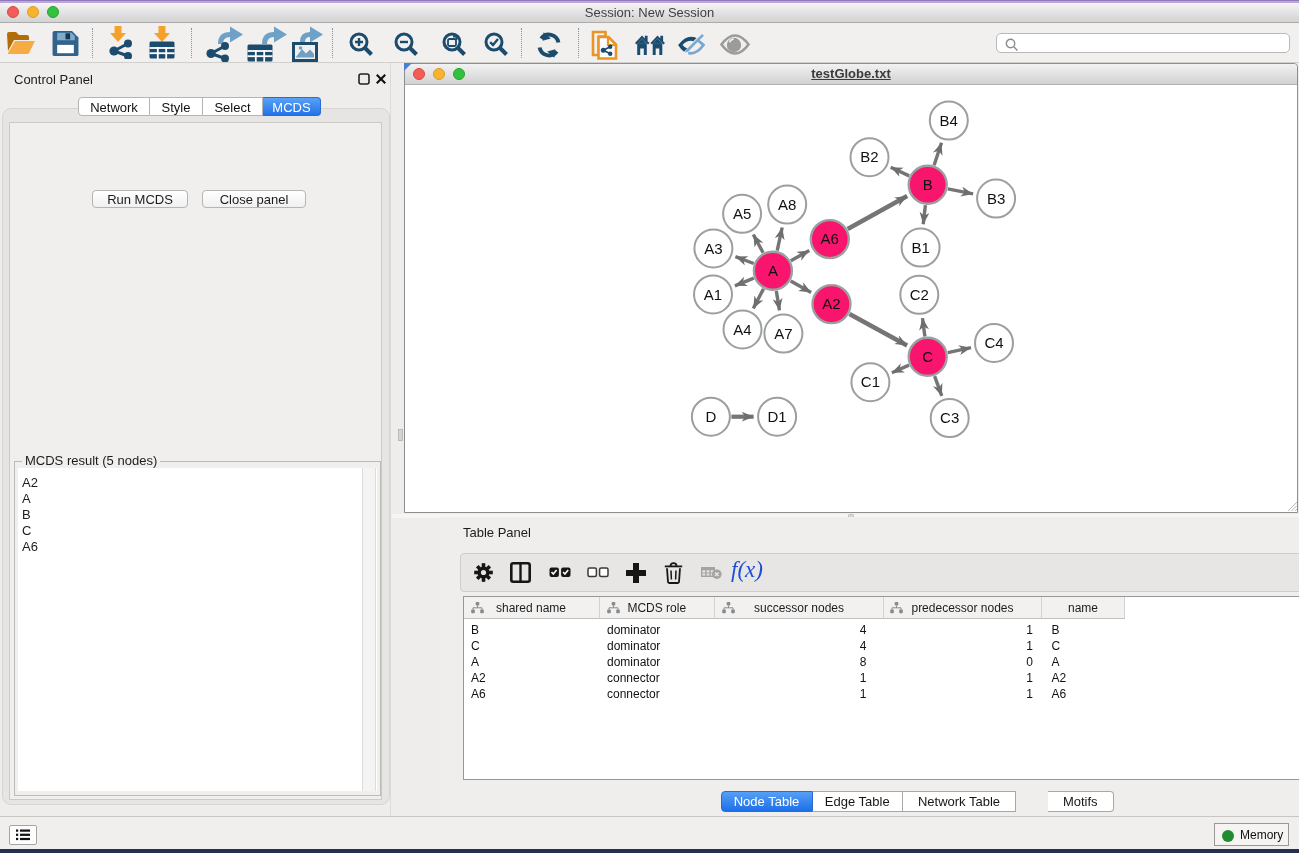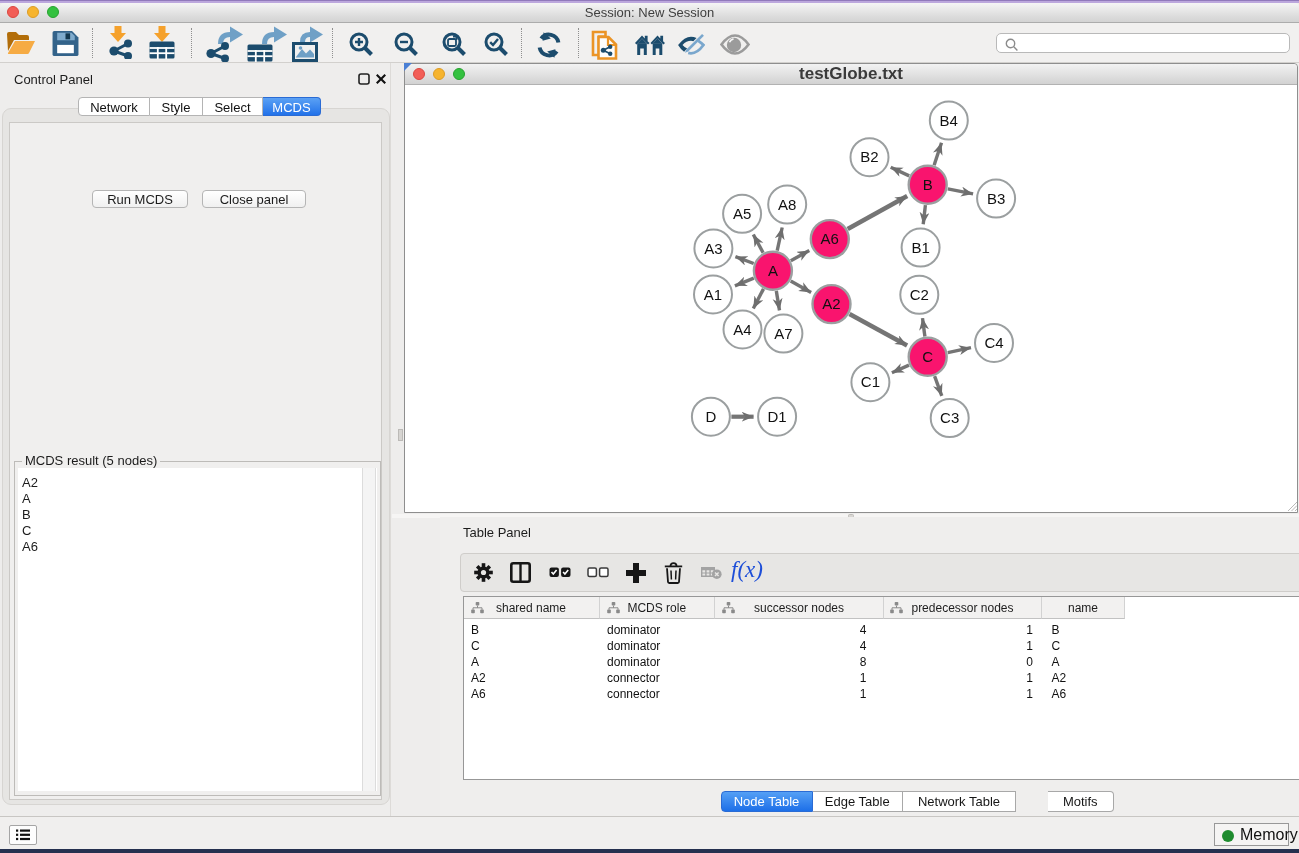--- a/index.html
+++ b/index.html
@@ -29,21 +29,21 @@
   background:#fff; border:1px solid #b4b4b4; border-left:none; color:#111; }
 
 #statusbar { left:0; top:816px; width:1299px; height:33px; background:#f0efee; border-top:1px solid #c8c6c3; }
 #darkstrip { left:0; top:849px; width:1299px; height:4px; background:#25304f; }
 
 #netwin { left:404px; top:63px; width:894px; height:450px; background:#fff;
   border:1px solid #8e8e8e; border-radius:4px 4px 0 0; }
 #nettitle { position:absolute; left:0; top:0; width:100%; height:21px;
   background:linear-gradient(#f2f2f2,#dadada 75%,#d2d2d2); border-bottom:1px solid #b2b2b2;
   border-radius:4px 4px 0 0; }
-#nettitle .ttl { width:100%; text-align:center; font-size:17px; font-weight:bold; color:#3a3a3a; line-height:20px; }
+#nettitle .ttl { width:100%; text-align:center; font-size:13px; font-weight:bold; color:#3a3a3a; line-height:20px;text-decoration:underline; }
 
 #tpanel { left:392px; top:517px; width:907px; height:299px; background:#efeeed;margin-left:48px; }
 #ttoolbar { position:absolute; left:20px; top:36px; width:880px; height:39px; background:#e7e6e4;
   border:1px solid #cfcdca; border-radius:4px; }
 #tbox { position:absolute; left:22.5px; top:79px; width:877px; height:184px; background:#fff; border:1px solid #979797; }
 .hcell { position:absolute; top:0; height:22px; background:#f2f1f0; border-right:1px solid #d2d2d2;
   border-bottom:1px solid #c2c2c2; font-size:12px; color:#1d1d1d; text-align:center; line-height:22px; }
 .trow { position:absolute; font-size:12px; color:#111; height:16.1px; line-height:16.1px; }
 .btab { position:absolute; top:274px; height:21px; background:#fff; border:1px solid #a8a8a8;
   border-left:none; font-size:13px; color:#161616; text-align:center; line-height:20px; }
@@ -437,16 +437,16 @@
           <rect x="0" y="4.7" width="2.2" height="2.2"></rect>
           <rect x="0" y="8.9" width="2.2" height="2.2"></rect>
       <rect x="4" y="0.5" width="10" height="2.2"></rect>
           <rect x="4" y="4.7" width="10" height="2.2"></rect>
           <rect x="4" y="8.9" width="10" height="2.2"></rect>
         </g>
     </svg>
   </div>
   <div class="abs" style="left:1214px;top:6px;width:75px;height:23px;background:#f5f4f3;border:1px solid #989898;">
     <div style="position:absolute;left:7px;top:5.5px;width:12px;height:12px;border-radius:50%;background:#1f8c2f;"></div>
-    <div style="position:absolute;left:25px;top:0;font-size:16px;line-height:22px;color:#111;">Memory</div>
+    <div style="position:absolute;left:25px;top:0;font-size:12px;line-height:22px;color:#111;">Memory</div>
   </div>
 </div>
 <div class="abs" id="darkstrip"></div>
 
 </body></html>

